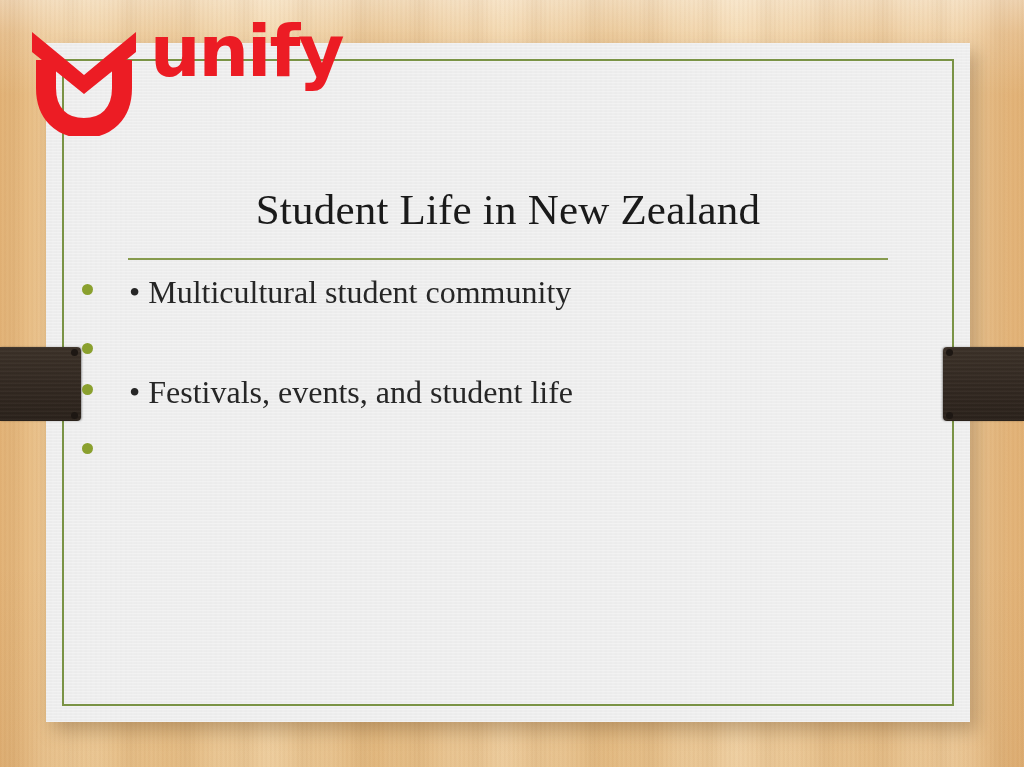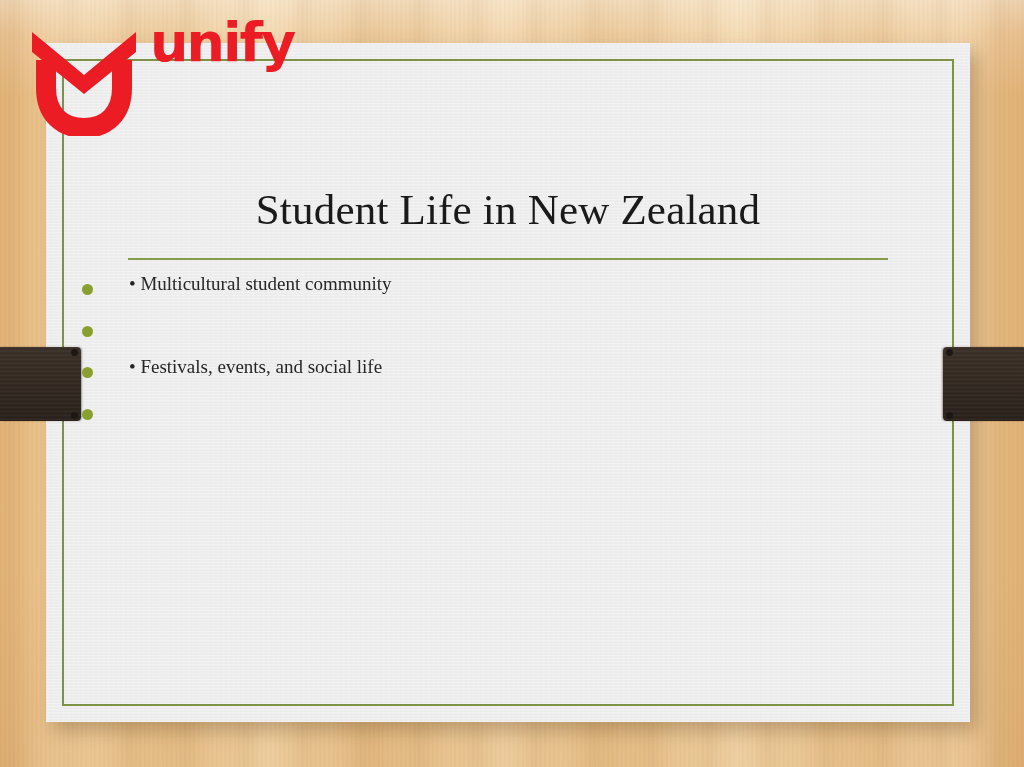--- a/index.html
+++ b/index.html
@@ -171,21 +171,21 @@
     font-weight: bold;
     font-size: 44px;
     letter-spacing: -1px;
     color: #2b2b2b;
     display: block;
     height: 42px;
   }
   .logo-unify {
     font-family: "DejaVu Sans", sans-serif;
     font-weight: bold;
-    font-size: 54px;
+    font-size: 71px;
     letter-spacing: -2px;
     color: #ec1c24;
     display: block;
     margin-top: -4px;
   }
 
   
   .content {
     position: absolute;
     left: 46px;
@@ -229,21 +229,21 @@
     flex: 0 0 auto;
     width: 11px;
     height: 11px;
     border-radius: 50%;
     background: #8aa02e;
     margin-top: 13px;
     margin-right: 36px;
   }
   .bullet-text {
     font-family: "Liberation Serif", serif;
-    font-size: 19px;
+    font-size: 32px;
     line-height: 1.32;
     color: #262626;
     max-width: 900px;
   }
 </style>
 </head>
 <body>
 
 <div id="slide">
 
@@ -273,21 +273,21 @@
     <div class="bullets">
       <div class="bullet-row">
         <span class="bullet-dot"></span>
         <span class="bullet-text">• Multicultural student community</span>
       </div>
       <div class="bullet-row">
         <span class="bullet-dot"></span>
       </div>
       <div class="bullet-row">
         <span class="bullet-dot"></span>
-        <span class="bullet-text">• Festivals, events, and social life</span>
+        <span class="bullet-text">• Festivals, events, and student life</span>
       </div>
       <div class="bullet-row">
         <span class="bullet-dot"></span>
       </div>
     </div>
   </div>
 
   <div class="logo">
     <svg width="125" height="118" viewBox="0 0 125 118">
       <path d="M10 14 L44 42 L62 57 L80 42 L114 14 L114 34 L62 76 L10 34 Z" fill="#ec1c24"></path>

